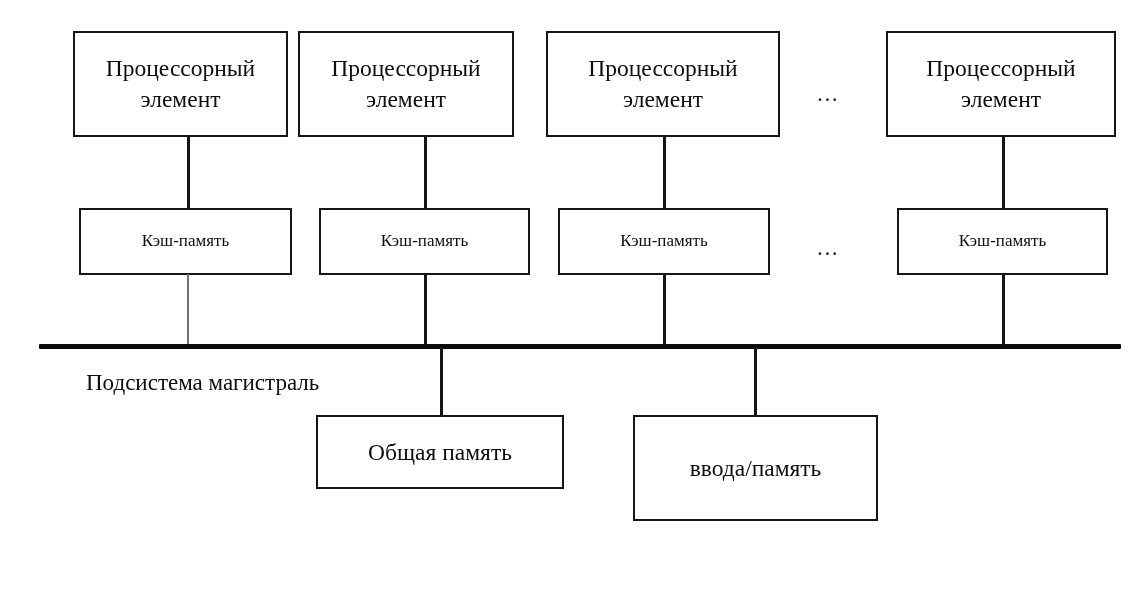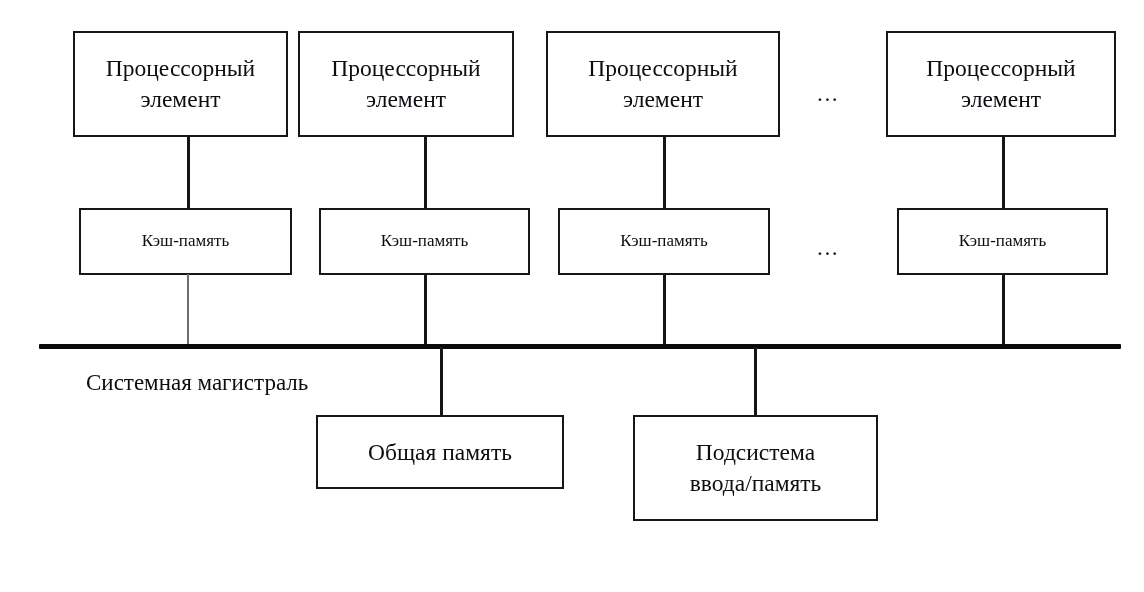--- a/index.html
+++ b/index.html
@@ -113,27 +113,26 @@
     <span>Кэш-память</span>
   </div>
 
   <div class="vline faint" style="left:176px; top:274px; height:74px;"></div>
   <div class="vline" style="left:413px; top:274px; height:74px;"></div>
   <div class="vline" style="left:652px; top:274px; height:74px;"></div>
   <div class="vline" style="left:991px; top:274px; height:74px;"></div>
 
   <div class="bus" style="left:28px; top:344px; width:1082px;"></div>
 
-  <div class="bus-label" style="left:75px; top:370px;">Системная магистраль</div>
+  <div class="bus-label" style="left:75px; top:370px;">Подсистема магистраль</div>
 
   <div class="vline" style="left:429px; top:347px; height:69px;"></div>
   <div class="vline" style="left:743px; top:347px; height:69px;"></div>
 
   <div class="node mem-node" style="left:305px; top:415px; width:248px; height:74px;">
     <span>Общая память</span>
   </div>
 
   <div class="node io-node" style="left:622px; top:415px; width:245px; height:106px;">
-    <span>Подсистема</span>
     <span>ввода/память</span>
   </div>
 
 </div>
 
 </body></html>

